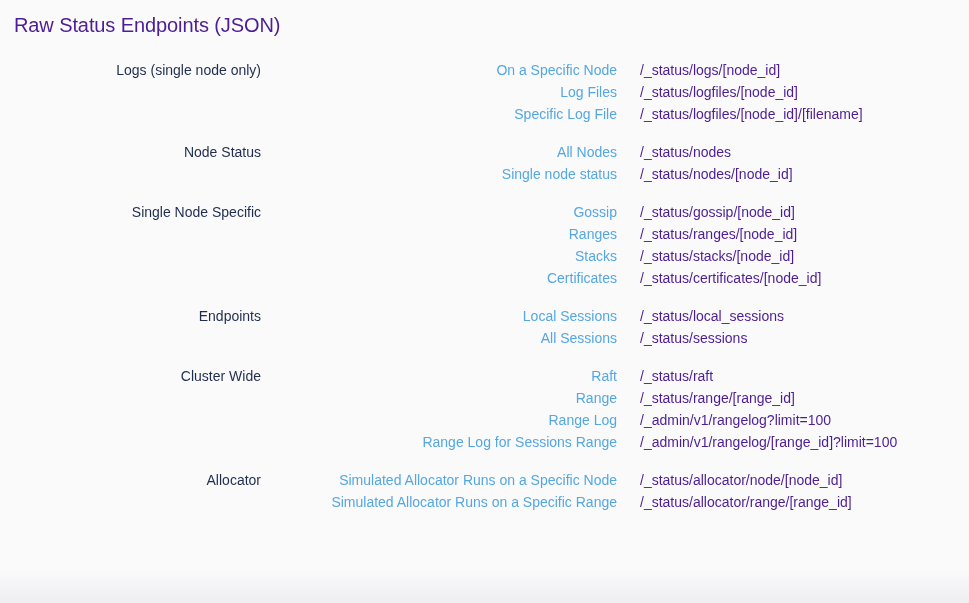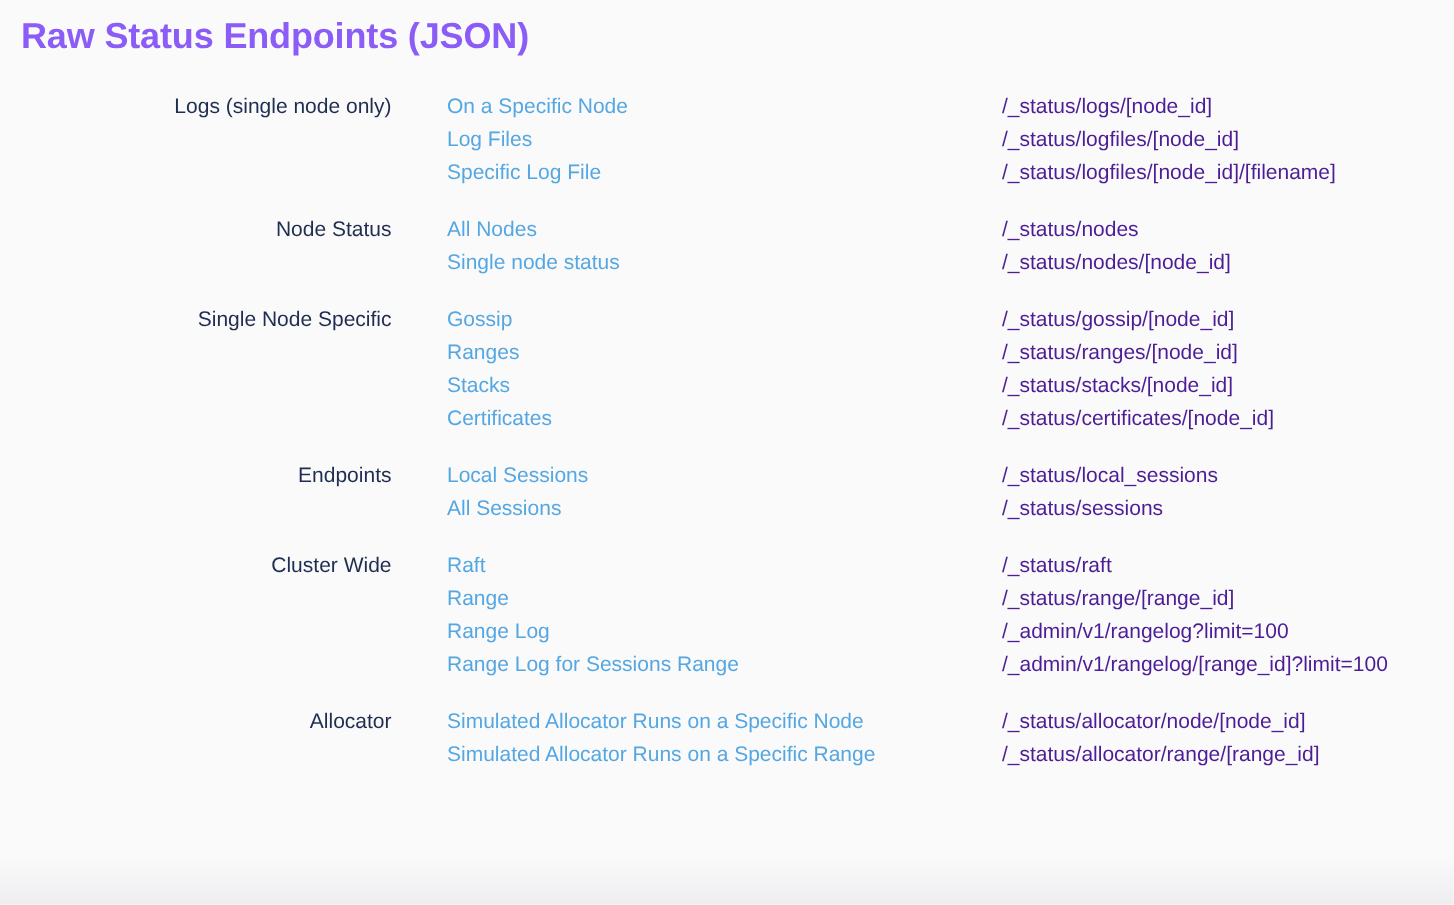--- a/index.html
+++ b/index.html
@@ -16,51 +16,52 @@
     -webkit-font-smoothing: antialiased;
   }
   .page {
     position: relative;
     width: 100%;
     height: 100%;
   }
   h1.page-title {
     margin: 0;
     padding: 13px 0 0 14px;
-    font-size: 24px;
+    font-size: 20px;
     line-height: 24px;
-    font-weight: 700;
+    font-weight: 400;
     letter-spacing: -0.1px;
-    color: #8b5cf6;
+    color: #4c1d95;
   }
   .endpoints {
     margin-top: 22px;
     padding-left: 14px;
   }
   .section {
     display: grid;
     grid-template-columns: 247px 333px auto;
-    column-gap: 37px;
+    column-gap: 23px;
     margin-bottom: 16px;
     align-items: start;
   }
   .cat {
     text-align: right;
     font-size: 14px;
     line-height: 22px;
     color: #1f2d50;
     font-weight: 500;
   }
   .links a.link {
     display: block;
     font-size: 14px;
     line-height: 22px;
     color: #55a7e2;
     text-decoration: none;
     cursor: pointer;
+    text-align: right;
   }
   .paths .path {
     font-size: 14px;
     line-height: 22px;
     color: #4c1d95;
   }
   .footer-strip {
     position: absolute;
     left: 0;
     bottom: 0;

